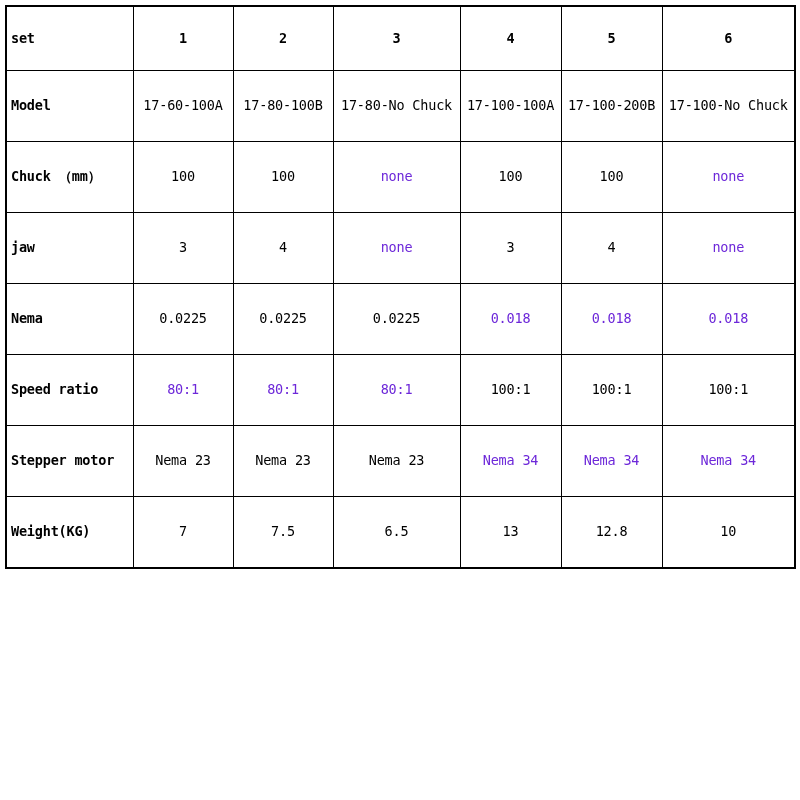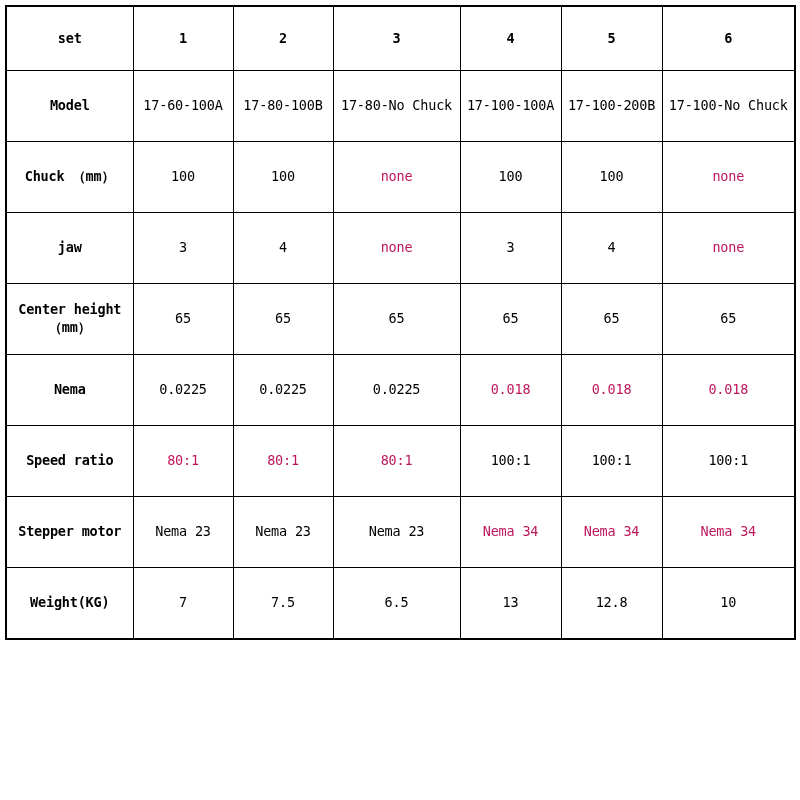--- a/index.html
+++ b/index.html
@@ -44,38 +44,38 @@
   col.c4 { width: 101px; }
   col.c5 { width: 101px; }
   col.c6 { width: 133px; }
 
   
   tr.r-head td { height: 63px; }
   tr.r-body td { height: 70px; }
 
   td.label {
     font-weight: bold;
-    text-align: center;
+    text-align: left;
     padding-left: 6px;
     font-size: 14px;
     letter-spacing: 0.3px;
   }
 
   td.datacell {
     text-align: center;
     font-weight: normal;
   }
 
   tr.r-head td.datacell {
     font-weight: bold;
     font-size: 15px;
   }
 
   td.datacell.red {
-    color: #be185d;
+    color: #6d28d9;
   }
 </style>
 </head>
 <body>
 
 <table id="spec-table">
   <colgroup>
     <col class="c-label">
       <col class="c1">
       <col class="c2">
@@ -118,29 +118,20 @@
     <tr class="r-body">
       <td class="label">jaw</td>
       <td class="datacell">3</td>
       <td class="datacell">4</td>
       <td class="datacell red">none</td>
       <td class="datacell">3</td>
       <td class="datacell">4</td>
       <td class="datacell red">none</td>
     </tr>
 
-    <tr class="r-body">
-      <td class="label">Center height （mm）</td>
-      <td class="datacell">65</td>
-      <td class="datacell">65</td>
-      <td class="datacell">65</td>
-      <td class="datacell">65</td>
-      <td class="datacell">65</td>
-      <td class="datacell">65</td>
-    </tr>
 
 
     <tr class="r-body">
       <td class="label">Nema</td>
       <td class="datacell">0.0225</td>
       <td class="datacell">0.0225</td>
       <td class="datacell">0.0225</td>
       <td class="datacell red">0.018</td>
       <td class="datacell red">0.018</td>
       <td class="datacell red">0.018</td>

